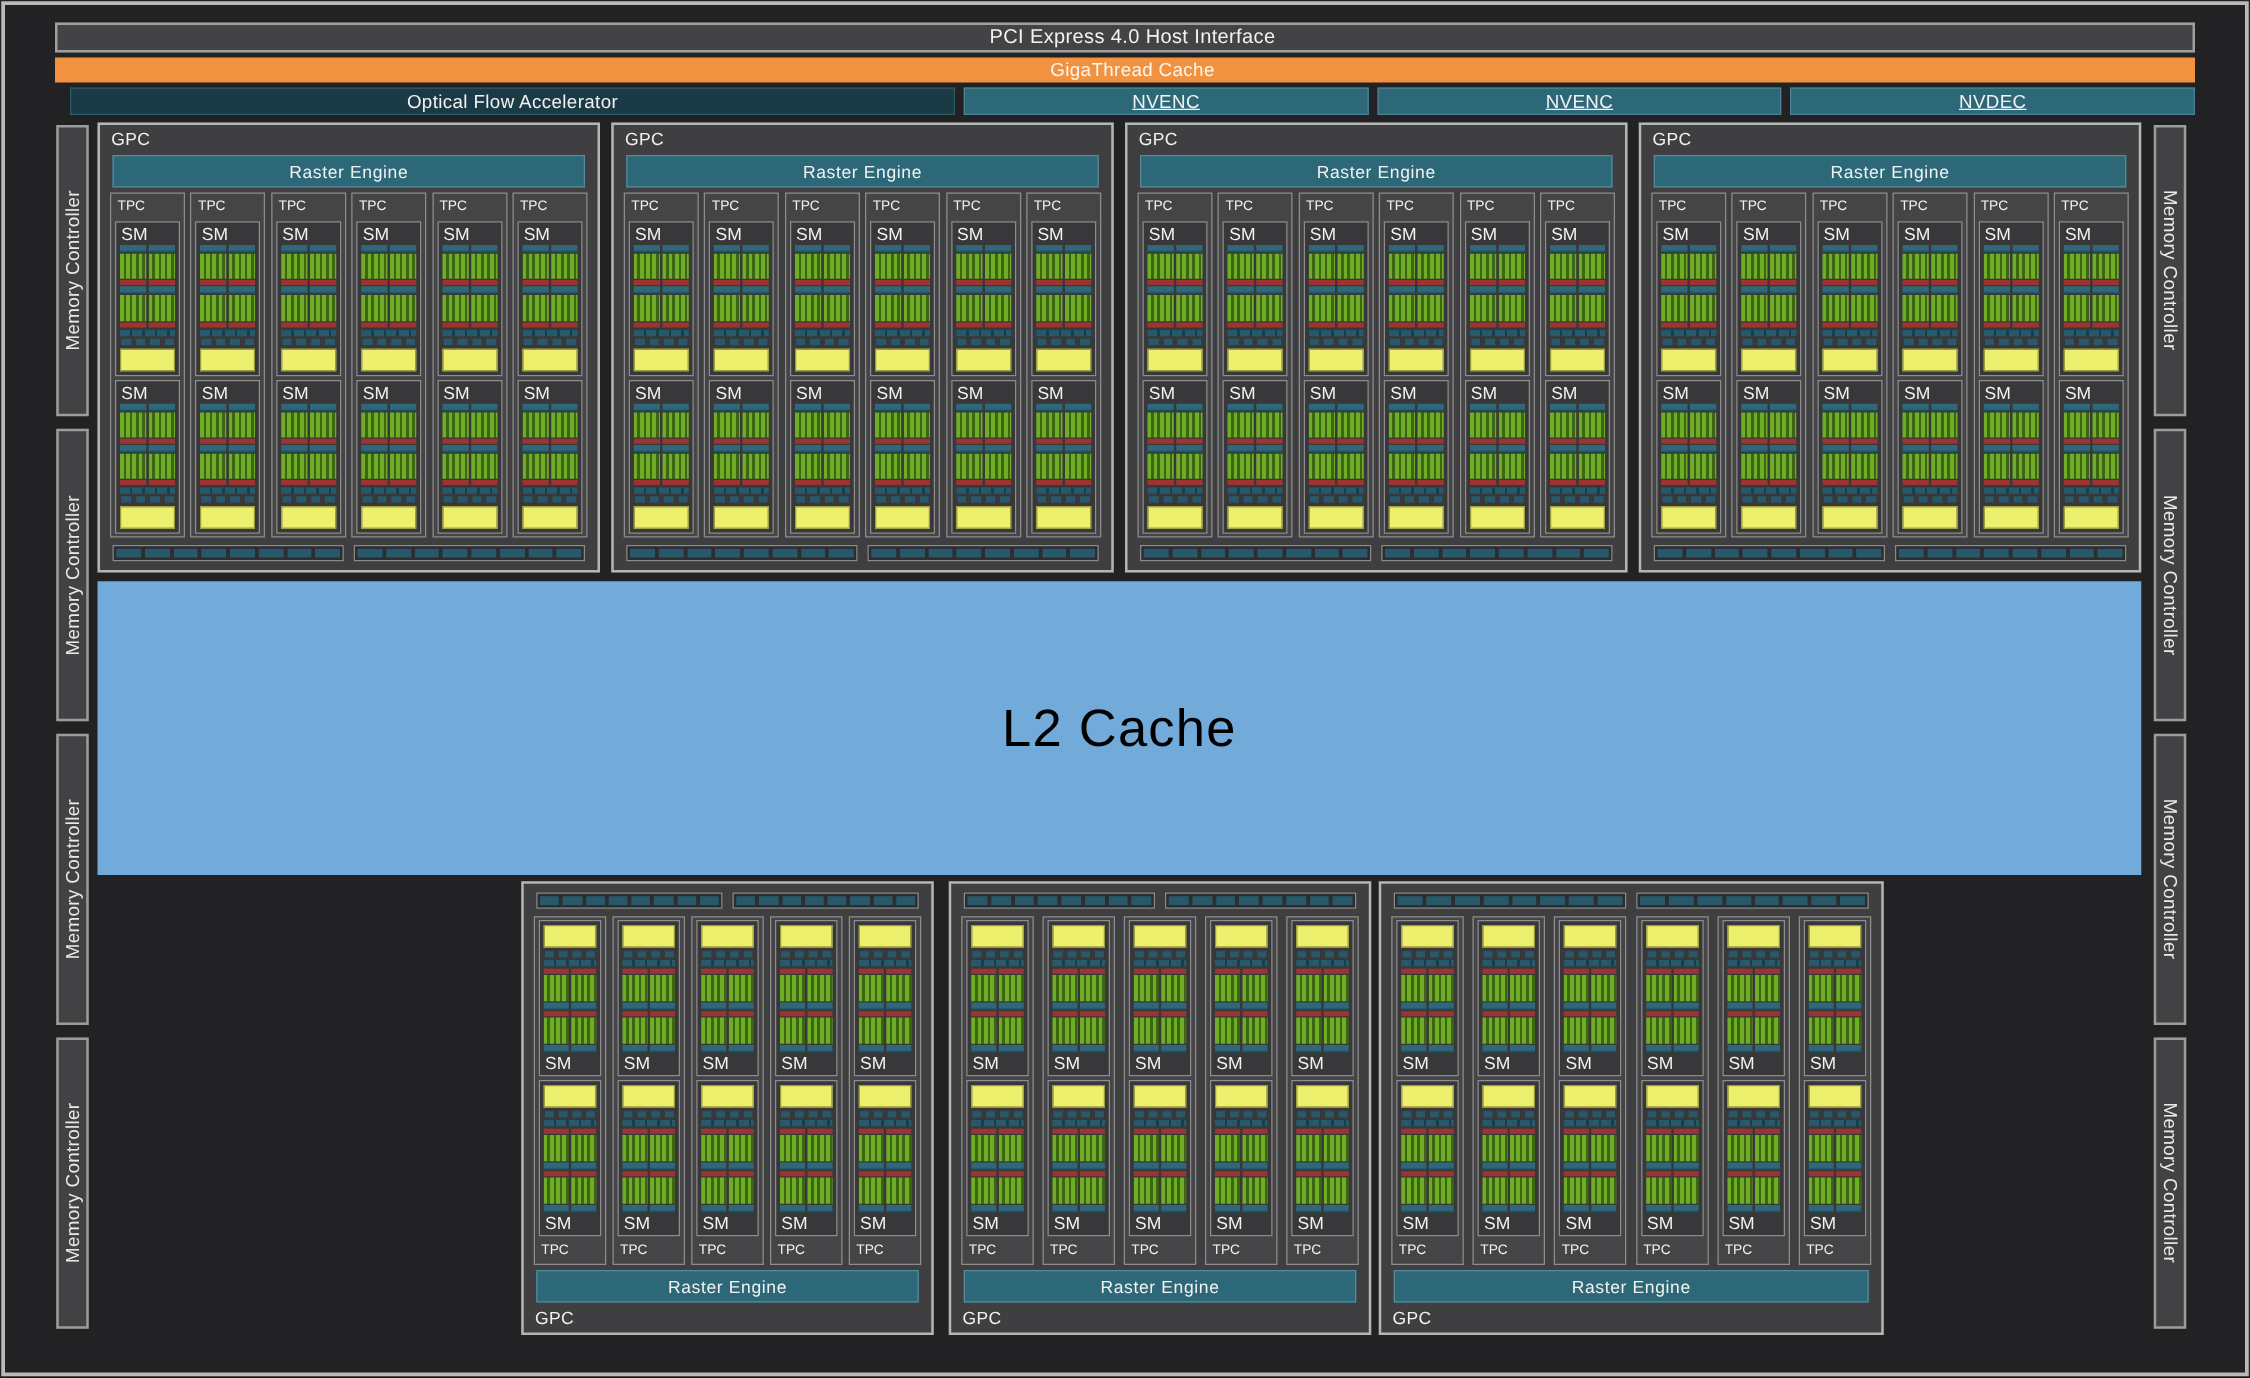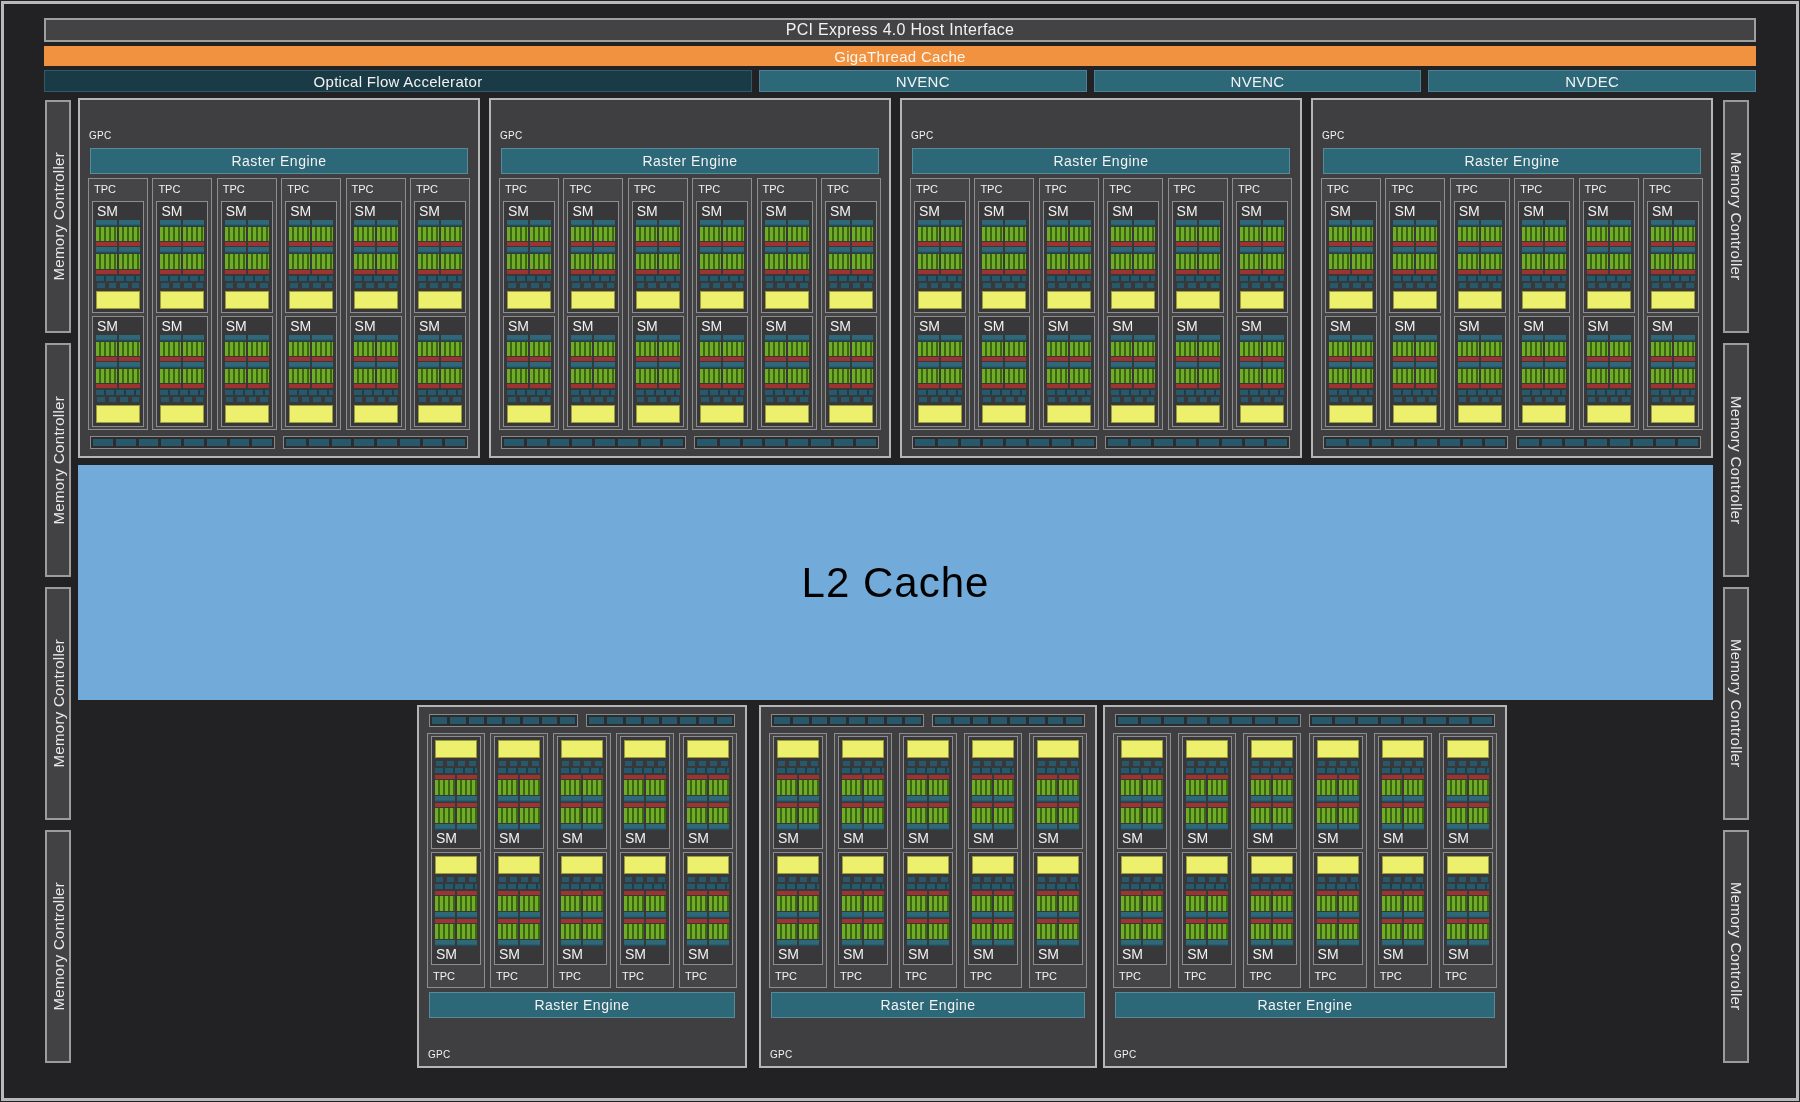--- a/index.html
+++ b/index.html
@@ -2,28 +2,28 @@
 <html style="--orange: #f19240; --teal: #2d6878; --l2-blue: #72aad9; --green-light: #6fad29; --green-dark: #3c660f; --red: #9e3431; --yellow: #edf06d;"><head>
 <meta charset="utf-8">
 <style>
   html,body{margin:0;padding:0;background:#161617;}
   .chip{position:relative;width:1800px;height:1102px;background:#222224;overflow:hidden;
         font-family:"Liberation Sans",sans-serif;color:#f2f2f2;}
   .frame{position:absolute;inset:1px;border:3px solid #b9b9b9;pointer-events:none;}
 
   
   .hbar{position:absolute;left:44px;width:1712px;display:flex;align-items:center;justify-content:center;
-        box-sizing:border-box;}
+        box-sizing:border-box;padding-left:12px;}
   .pci{top:18px;height:24px;background:#434345;border:2px solid #9f9fa0;font-size:16px;letter-spacing:.3px;}
   .giga{top:46px;height:20px;background:var(--orange);font-size:15px;color:#fdf6ec;letter-spacing:.3px;}
   .media{top:70px;height:22px;display:flex;gap:7px;justify-content:flex-start;}
   .mbox{box-sizing:border-box;display:flex;align-items:center;justify-content:center;font-size:15px;
         letter-spacing:.3px;background:var(--teal);border:1px solid #4e8193;height:100%;}
   .mbox.ofa{width:708px;background:#1a3a46;border-color:#2f5a68;}
-  .mbox.grow{flex:1;}
+  .mbox.grow{flex:1;text-decoration:underline;}
 
   
   .mc-col{position:absolute;top:100px;height:963px;width:26px;display:flex;flex-direction:column;gap:10px;}
   .mc-col.left{left:45px;}
   .mc-col.right{left:1723px;}
   .mc-box{flex:1;box-sizing:border-box;border:2px solid #9c9c9c;background:#424244;
           display:flex;align-items:center;justify-content:center;}
   .mc-text{writing-mode:vertical-rl;font-size:15px;color:#e9e9e9;white-space:nowrap;letter-spacing:.3px;}
   .mc-col.left .mc-text{transform:rotate(180deg);}
 
@@ -32,21 +32,21 @@
   .gpc-row{display:flex;}
   .gpc-row.top{gap:9px;height:360px;}
   .gpc-row.bottom{height:363px;}
   .l2{height:235px;margin:7px 0 5px;background:var(--l2-blue);display:flex;align-items:center;justify-content:center;
       font-size:42px;letter-spacing:1px;color:#000000;}
 
   
   .gpc{box-sizing:border-box;border:2px solid #b5b5b5;background:#3f3f41;display:flex;flex-direction:column;
        gap:4px;padding:3px 8px 5px;}
   .gpc.down{flex-direction:column-reverse;padding:5px 8px 3px;}
-  .gpc-label{height:17px;font-size:10px;line-height:17px;padding-left:1px;letter-spacing:.3px;margin-top:24px;}
+  .gpc-label{height:17px;font-size:14px;line-height:17px;padding-left:1px;letter-spacing:.3px;}
   .raster{height:24px;margin:0 2px;background:var(--teal);border:1px solid #588a99;
           display:flex;align-items:center;justify-content:center;font-size:14px;letter-spacing:.5px;}
   .tpc-row{flex:1;display:flex;justify-content:space-between;}
 
   .tpc{width:60px;box-sizing:border-box;border:1px solid #8d8d8d;background:#454547;
        display:flex;flex-direction:column;gap:3px;padding:2px 3px;}
   .down .tpc{flex-direction:column-reverse;width:58px;}
   .tpc-label{height:17px;font-size:11px;line-height:17px;padding-left:2px;}
   .sm{flex:1;box-sizing:border-box;border:1px solid #8d8d8d;background:#38383a;
       display:flex;flex-direction:column;padding:1px 3px 3px;}

